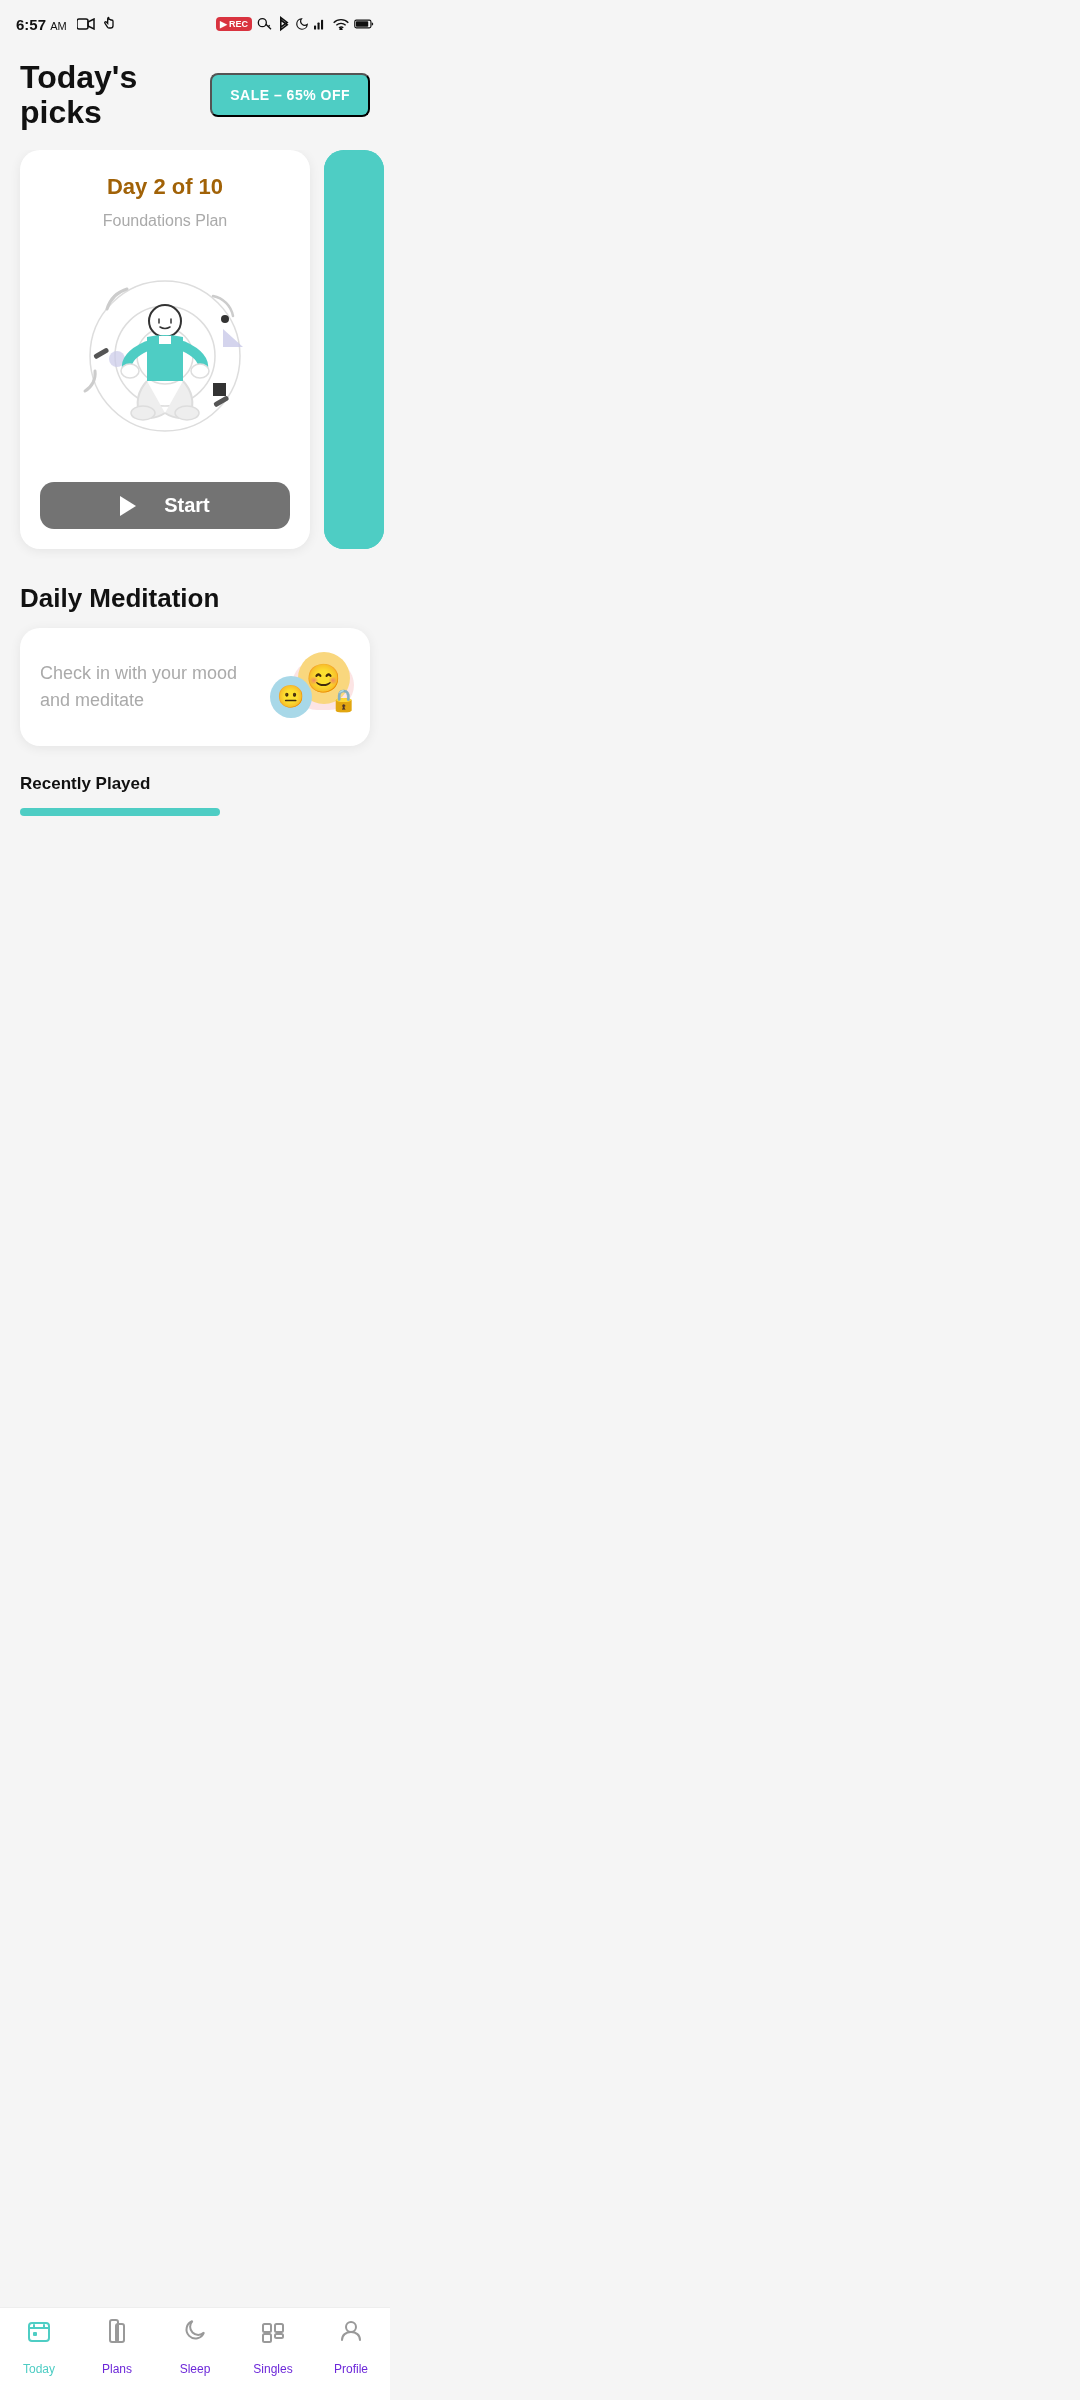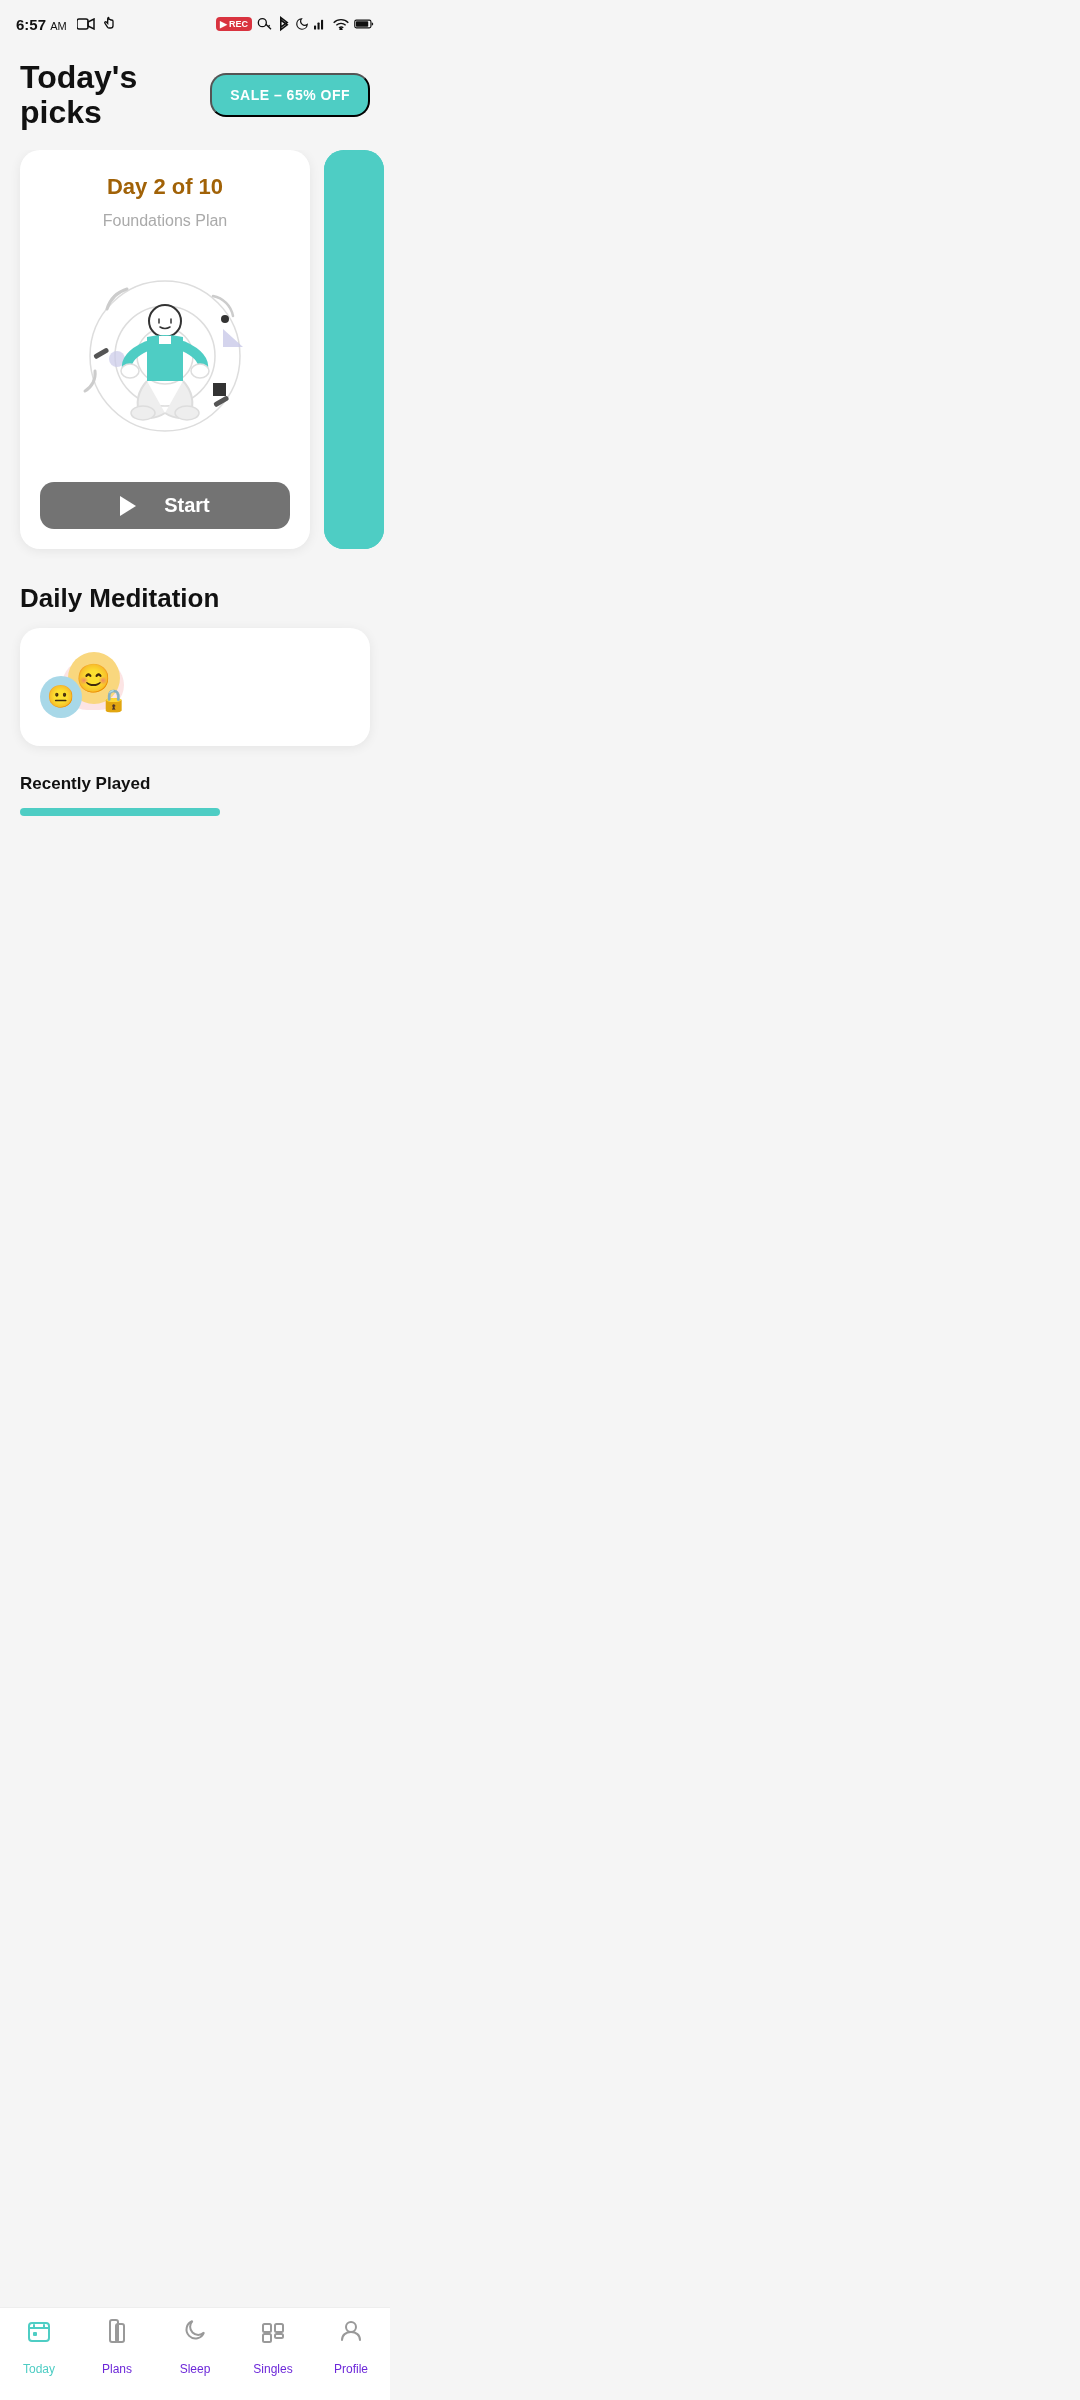--- a/index.html
+++ b/index.html
@@ -82,21 +82,21 @@
       color: #111;
       line-height: 1.1;
     }
 
     .sale-badge {
       background: #4ecdc4;
       color: white;
       font-size: 14px;
       font-weight: 700;
       padding: 12px 18px;
-      border-radius: 16px;
+      border-radius: 8px;
       white-space: nowrap;
       letter-spacing: 0.5px;
     }
 
     
     .cards-scroll {
       display: flex;
       gap: 14px;
       overflow-x: auto;
       margin: 0 -20px;
@@ -450,20 +450,21 @@
     </div>
 
     <div class="plan-card-partial">
       <div style="height:100%; background:#4ecdc4; border-radius:20px;"></div>
     </div>
   </div>
 
   <h2 class="section-header">Daily Meditation</h2>
 
   <div class="daily-med-card">
+    <p class="daily-med-text">Check in with your mood and meditate</p>
     <div class="mood-icons">
       <div class="mood-backdrop"></div>
       <div class="mood-happy">😊</div>
       <div class="mood-neutral">😐</div>
       <span class="lock-icon">🔒</span>
     </div>
   </div>
 
   <h2 class="recently-played-header">Recently Played</h2>
   <div class="recently-bar"></div>

